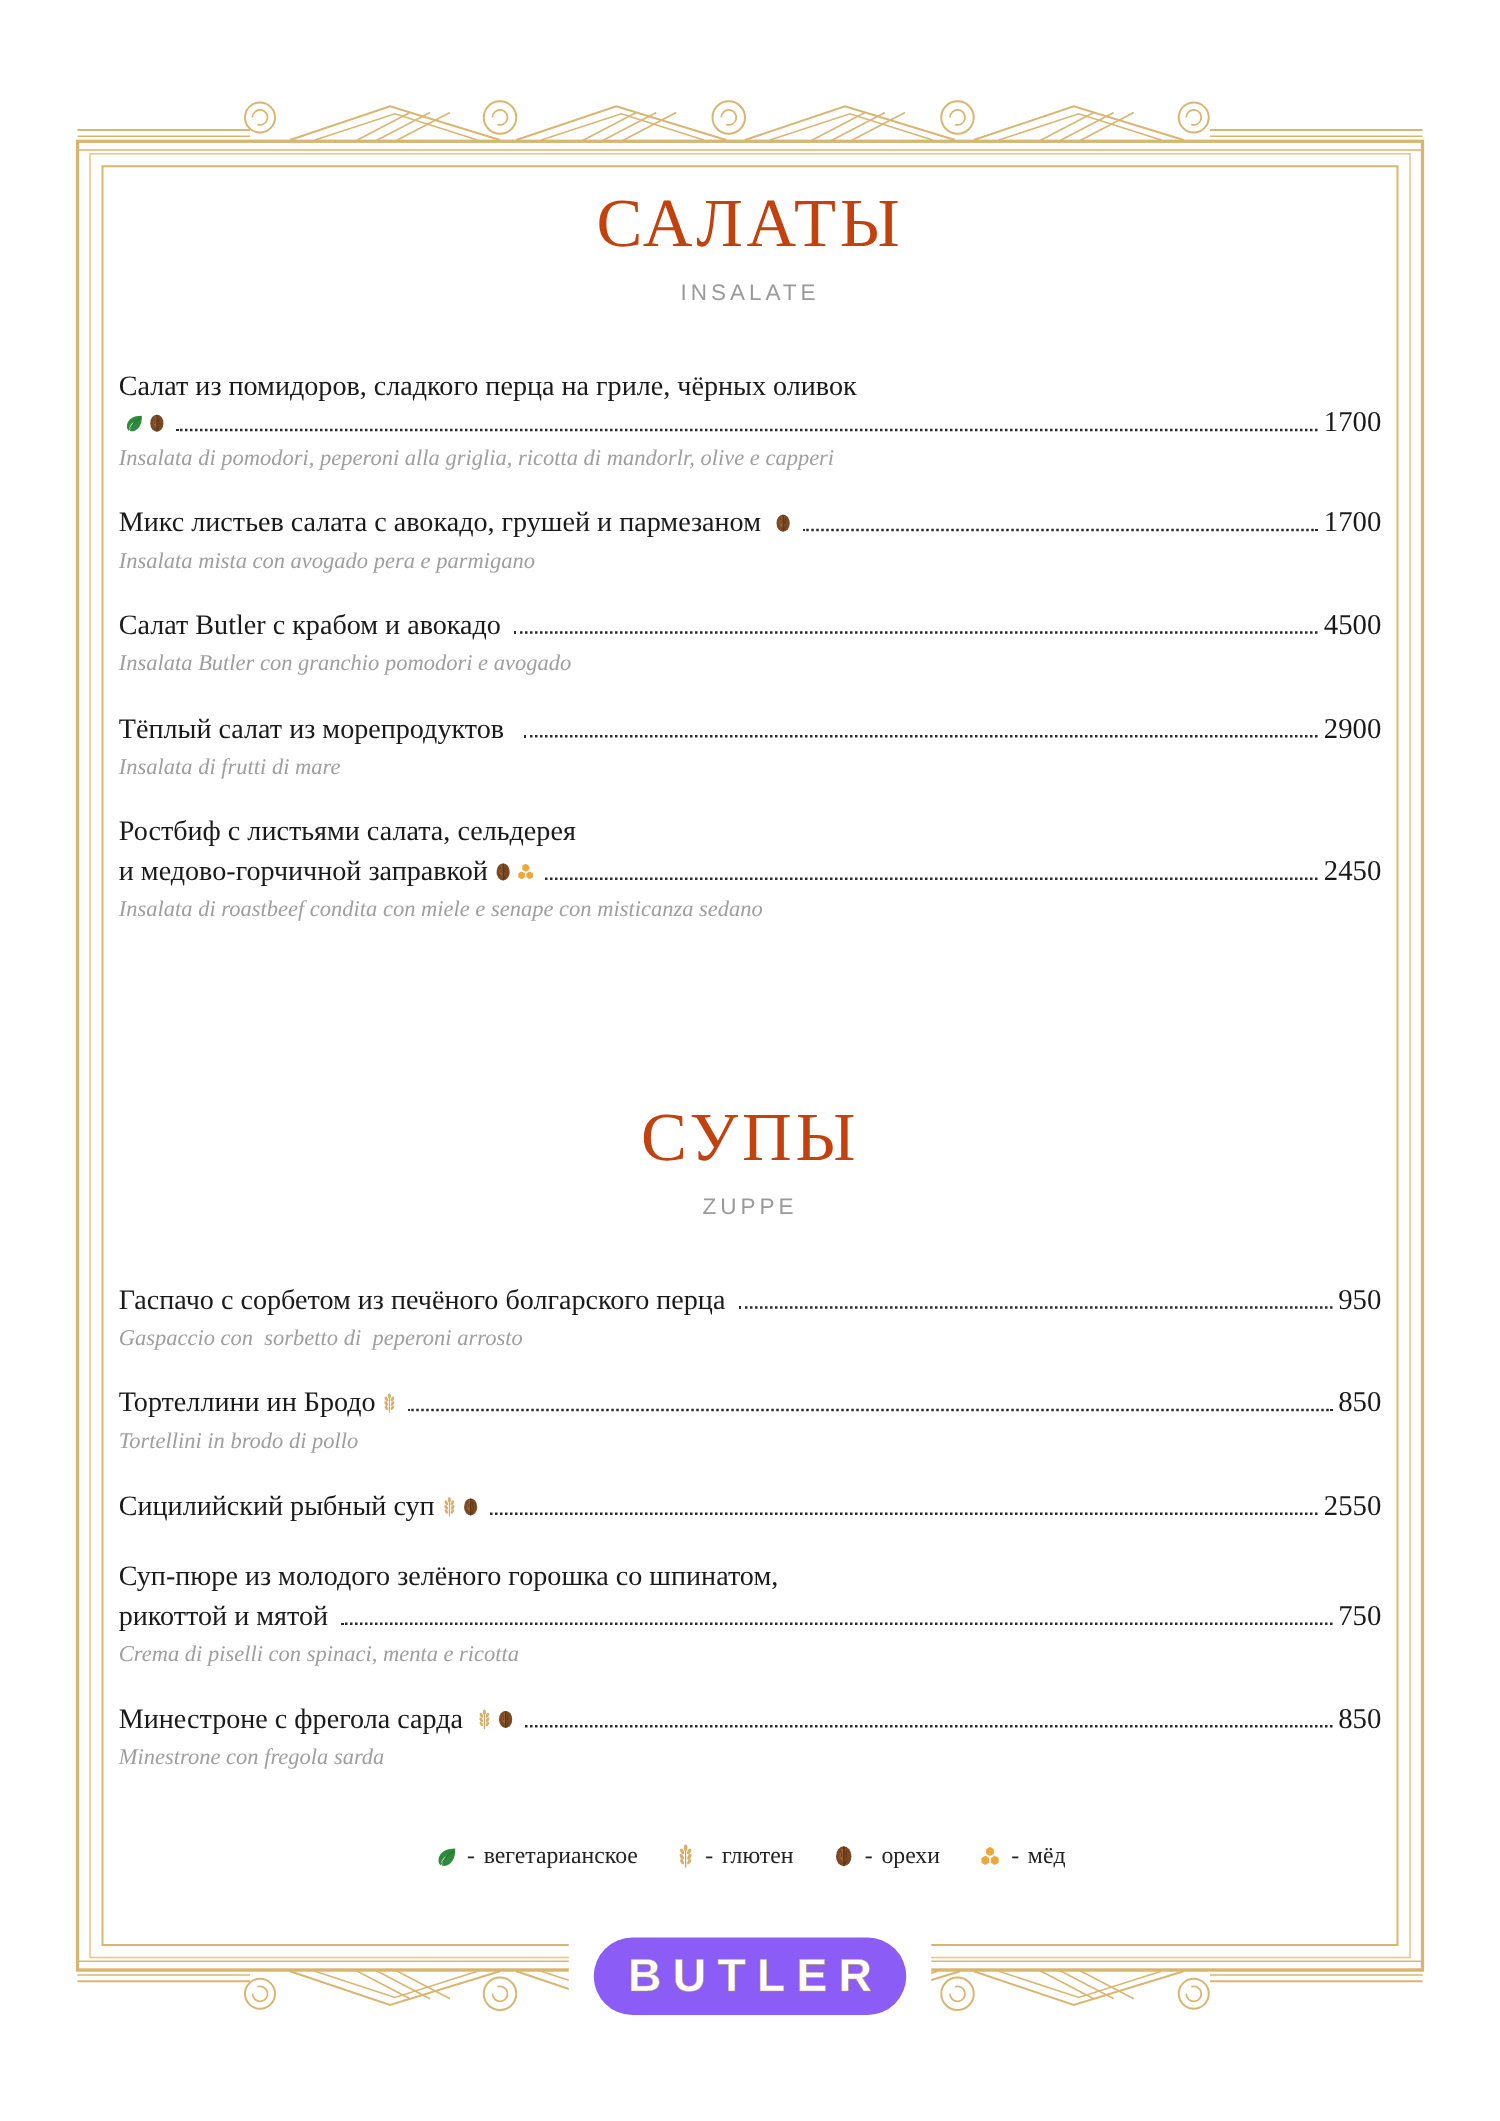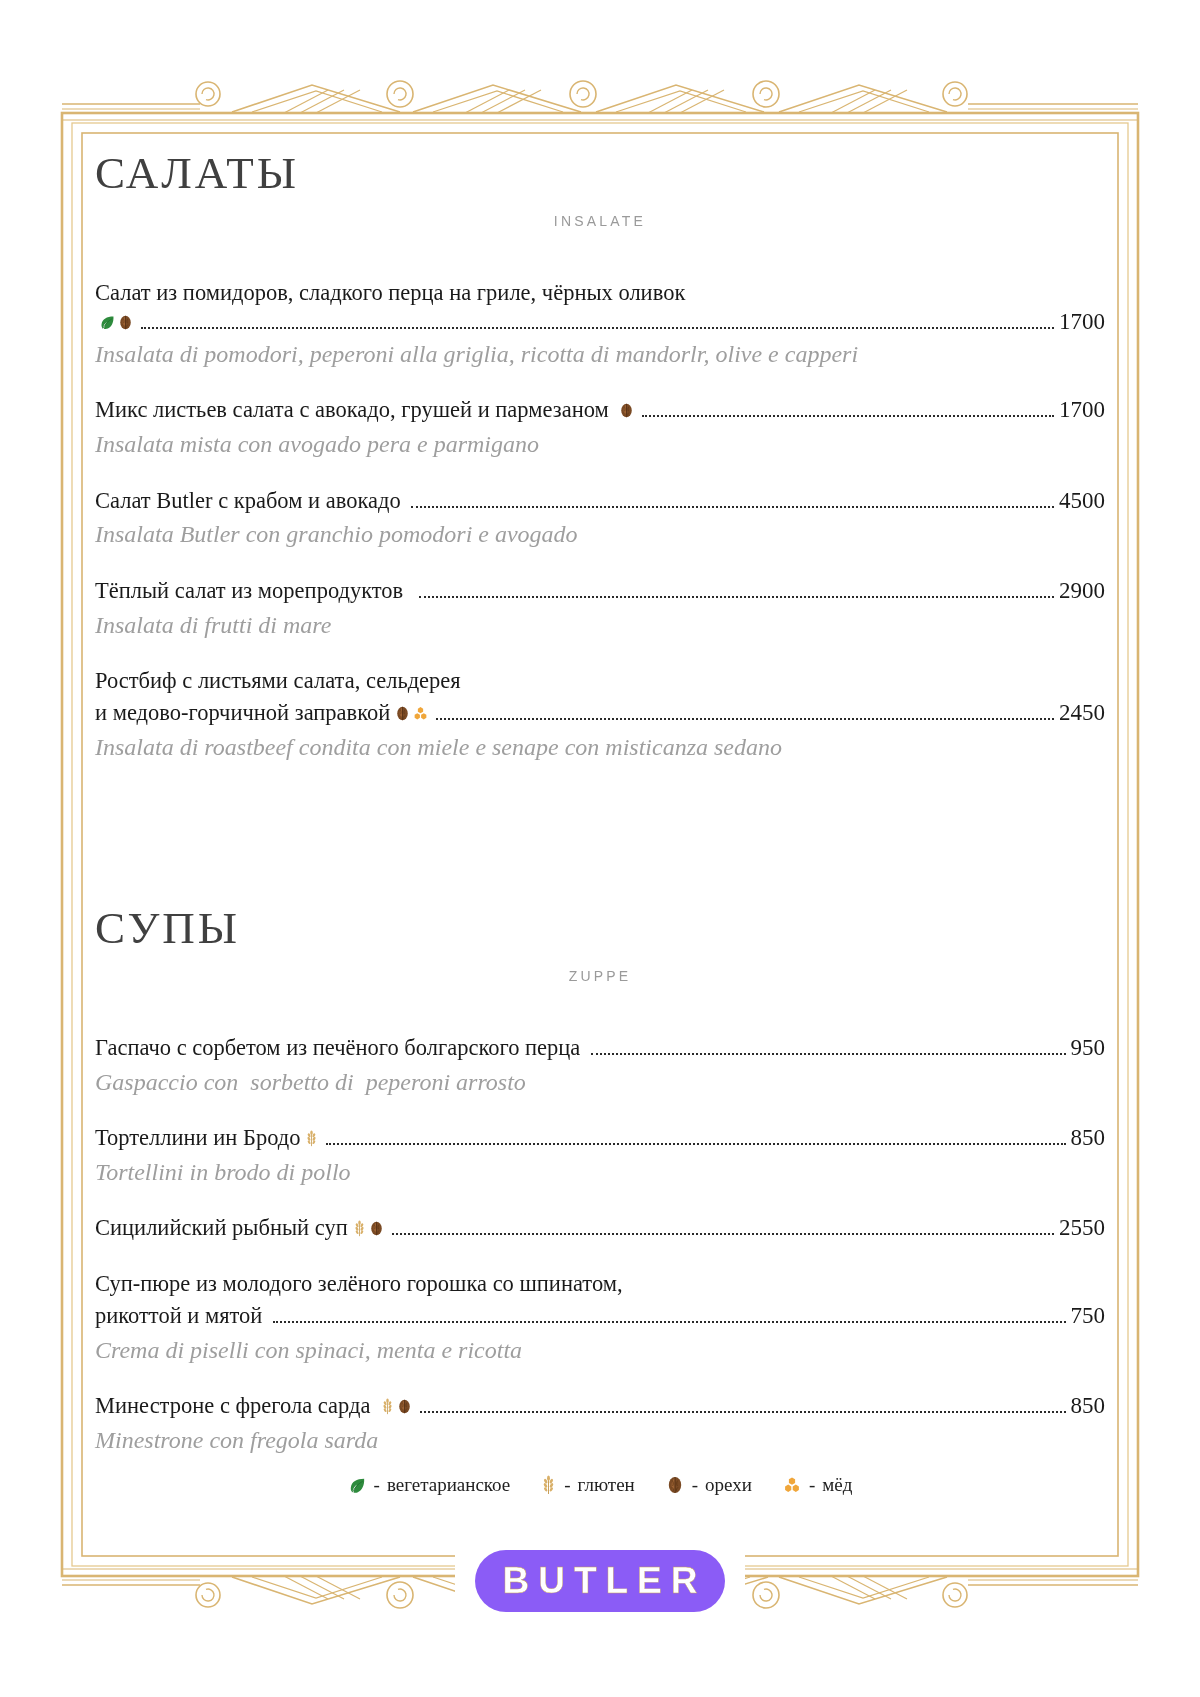--- a/index.html
+++ b/index.html
@@ -22,32 +22,33 @@
   .content{
     position:absolute;
     left:95px;
     top:150px;
     width:1010px;
   }
 
   .section{ margin-bottom:0; }
 
   .section-title{
-    font-family:"Liberation Serif", serif;
-    font-size:45px;
+    text-align:center;
+    font-family:"Liberation Serif", serif;
+    font-size:55px;
     letter-spacing:3px;
-    color:#404040;
+    color:#c2410c;
     font-weight:400;
     line-height:1.05;
     margin:0;
   }
   .section-subtitle{
     text-align:center;
     font-family:"Liberation Sans", sans-serif;
-    font-size:14px;
+    font-size:18px;
     letter-spacing:3.2px;
     color:#9a9a9a;
     margin-top:16px;
     font-weight:400;
   }
 
   .items{ margin-top:48px; }
 
   .item{ margin-bottom:24px; }
 
@@ -87,21 +88,21 @@
   .price{
     font-family:"Liberation Serif", serif;
     font-size:23px;
     color:#1a1a1a;
     white-space:nowrap;
     text-align:right;
   }
   .item-desc{
     font-family:"Liberation Serif", serif;
     font-style:italic;
-    font-size:24px;
+    font-size:18px;
     color:#9e9e9e;
     margin-top:3px;
     white-space:pre;
     line-height:1.3;
   }
 
   
   .section-gap{ height:118px; }
 
   

